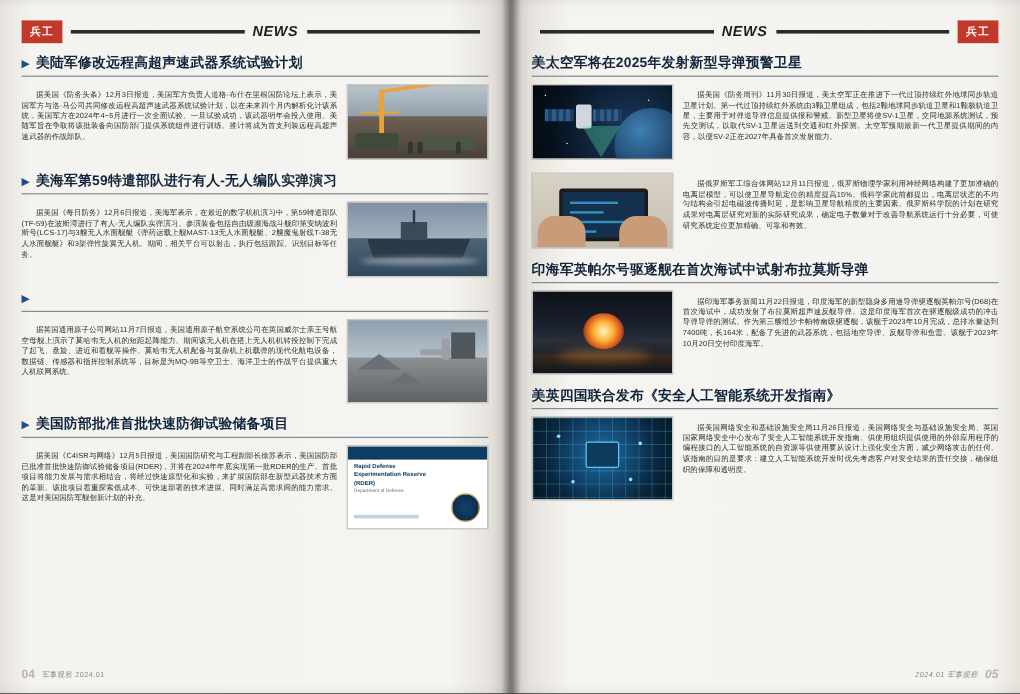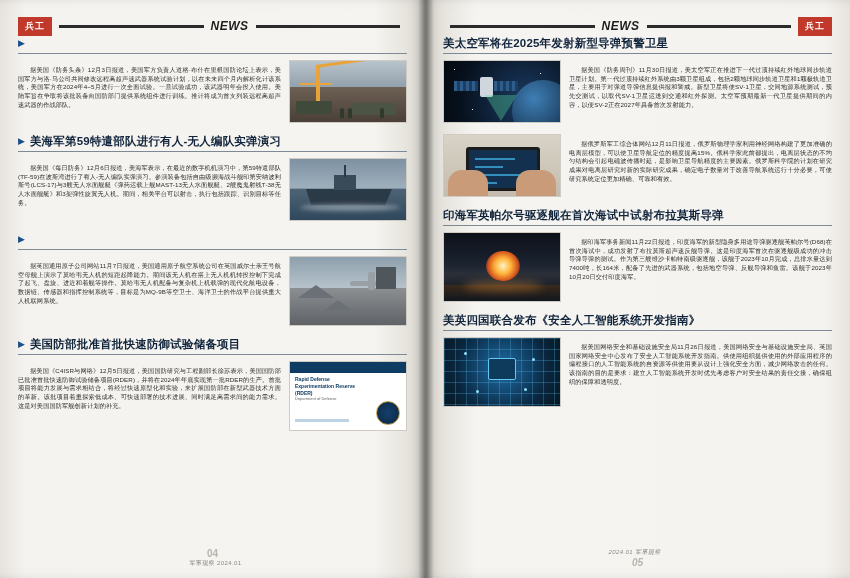--- a/index.html
+++ b/index.html
@@ -38,20 +38,21 @@
     width: 16px; height: 578px;
     background: linear-gradient(to right, rgba(0,0,0,0) 0%, rgba(0,0,0,.30) 45%, rgba(0,0,0,.32) 55%, rgba(0,0,0,0) 100%);
     pointer-events: none;
     z-index: 5;
   }
 
   
   .hdr {
     display: flex; align-items: center;
     height: 20px;
+    margin-bottom: 10px;
   }
   .hdr.right-al { justify-content: flex-end; }
   .brand-tag {
     background: #c0392b;
     color: #fff;
     font-size: 9px;
     letter-spacing: 1px;
     padding: 3px 7px 3px 7px;
     font-weight: bold;
   }
@@ -123,21 +124,20 @@
 
   
   .foot {
     position: absolute;
     bottom: 10px;
     left: 18px; right: 18px;
     display: flex;
     align-items: center;
     font-size: 6px;
     color: #8a8a8a;
-    flex-direction: column;
   }
   .foot .pg {
     font-size: 10px;
     color: #b9b4ac;
     font-weight: bold;
   }
   .foot .meta { margin-left: 6px; letter-spacing: .4px; }
   .foot.right-foot { justify-content: flex-end; font-style: italic; }
   .foot.right-foot .meta { margin-right: 6px; margin-left: 0; }
 
@@ -215,20 +215,21 @@
     <div class="hdr">
       <span class="brand-tag">兵工</span>
       <span class="hdr-rule"></span>
       <span class="hdr-news">NEWS</span>
       <span class="hdr-rule"></span>
     </div>
 
     <div class="article">
       <div class="art-title">
         <span class="bullet">▶</span>
+        <h2>美陆军修改远程高超声速武器系统试验计划</h2>
       </div>
       <div class="art-body">
         <p class="art-text">据美国《防务头条》12月3日报道，美国军方负责人道格·布什在里根国防论坛上表示，美国军方与洛·马公司共同修改远程高超声速武器系统试验计划，以在未来四个月内解析化计该系统，美国军方在2024年4~5月进行一次全面试验。一旦试验成功，该武器明年会投入使用。美陆军旨在争取将该批装备向国防部门提供系统组件进行训练。推计将成为首支列装远程高超声速武器的作战部队。</p>
         <div class="art-img">
           <div class="ph img-crane">
             <div class="beam b1"></div>
               <div class="beam b2"></div>
               <div class="beam b3"></div>
             <div class="truck"></div>
               <div class="truck2"></div>

